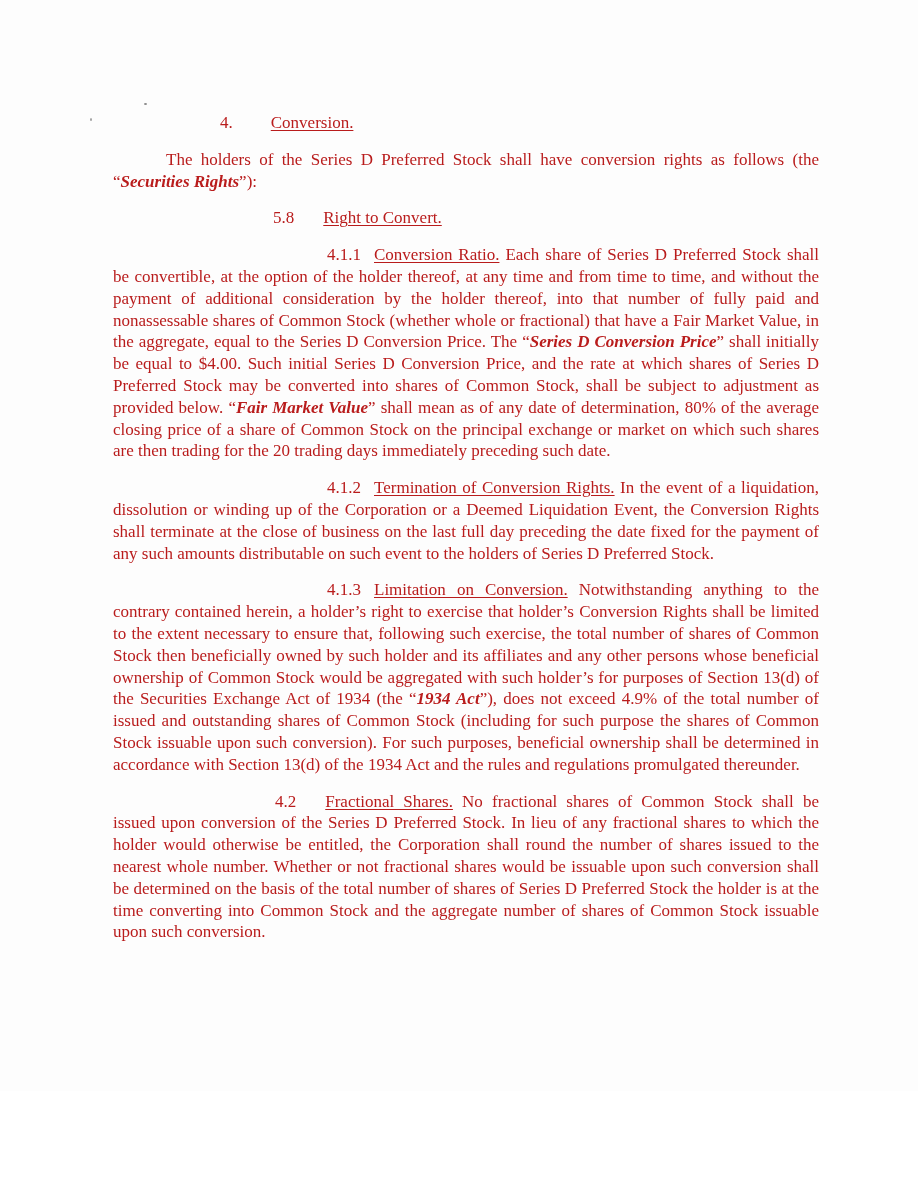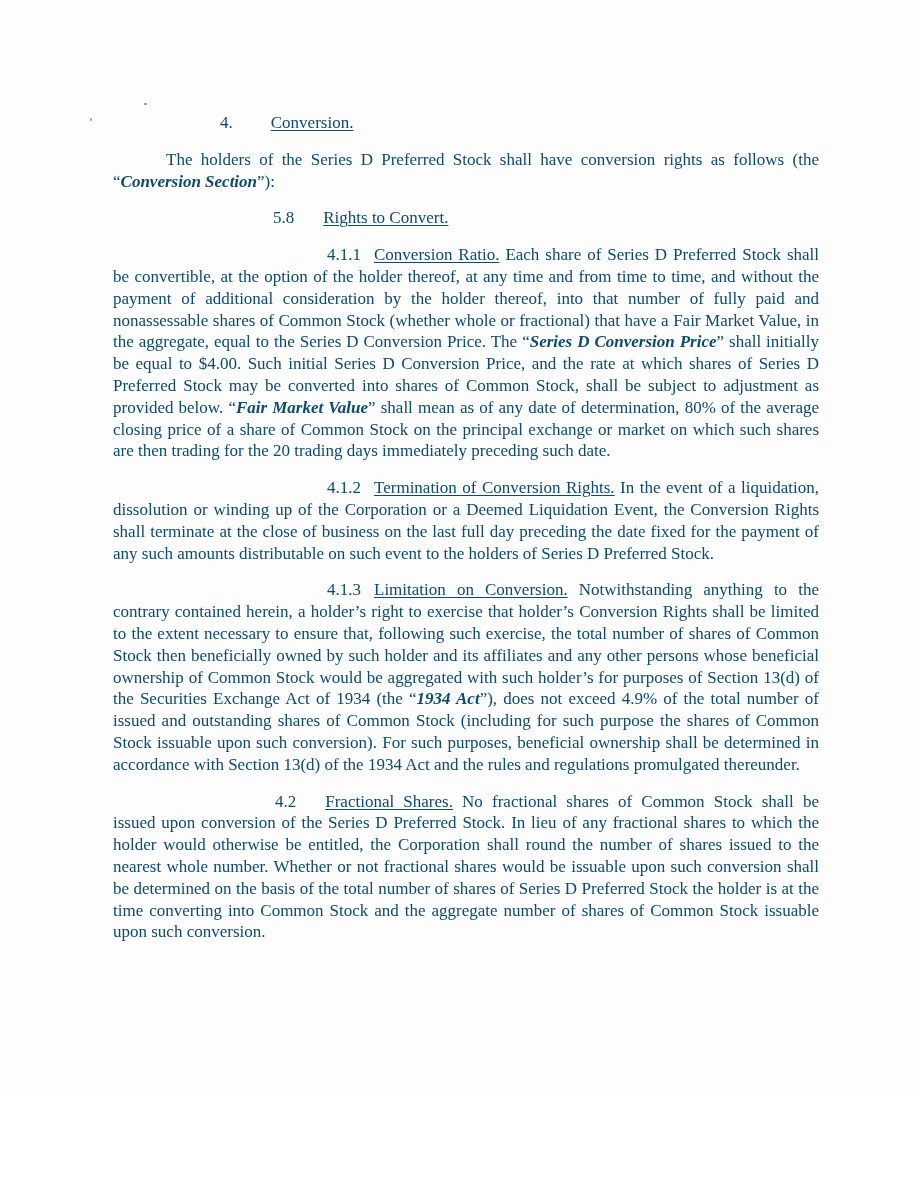--- a/index.html
+++ b/index.html
@@ -6,21 +6,21 @@
     margin: 0;
     padding: 0;
     background: #ffffff;
   }
   .page {
     position: relative;
     width: 918px;
     height: 1091px;
     background: #fdfdfd;
     font-family: "Liberation Serif", serif;
-    color: #0c4a6e;
+    color: #b91c1c;
     overflow: hidden;
   }
   .content {
     position: absolute;
     left: 113px;
     top: 112px;
     width: 706px;
   }
   .para, .h {
     font-size: 17px;
@@ -52,23 +52,23 @@
 <body>
 
 <div class="page">
   <div class="speck speck-a"></div>
   <div class="speck speck-b"></div>
 
   <div class="content">
 
     <div class="h h-level1"><span class="num">4.</span><span class="tab-lg"></span><span class="u">Conversion.</span></div>
 
-    <p class="para indent-intro"><span>The holders of the Series D Preferred Stock shall have conversion rights as follows (the “</span><span class="bi">Conversion Section</span><span>”):</span></p>
+    <p class="para indent-intro"><span>The holders of the Series D Preferred Stock shall have conversion rights as follows (the “</span><span class="bi">Securities Rights</span><span>”):</span></p>
 
-    <div class="h h-level2"><span class="num">5.8</span><span class="tab-md"></span><span class="u">Rights to Convert.</span></div>
+    <div class="h h-level2"><span class="num">5.8</span><span class="tab-md"></span><span class="u">Right to Convert.</span></div>
 
     <p class="para indent-sub"><span class="num">4.1.1</span><span class="tab-sm"></span><span class="u">Conversion Ratio.</span><span> Each share of Series D Preferred Stock shall be convertible, at the option of the holder thereof, at any time and from time to time, and without the payment of additional consideration by the holder thereof, into that number of fully paid and nonassessable shares of Common Stock (whether whole or fractional) that have a Fair Market Value, in the aggregate, equal to the Series D Conversion Price.  The “</span><span class="bi">Series D Conversion Price</span><span>” shall initially be equal to $4.00.  Such initial Series D Conversion Price, and the rate at which shares of Series D Preferred Stock may be converted into shares of Common Stock, shall be subject to adjustment as provided below.  “</span><span class="bi">Fair Market Value</span><span>” shall mean as of any date of determination, 80% of the average closing price of a share of Common Stock on the principal exchange or market on which such shares are then trading for the 20 trading days immediately preceding such date.</span></p>
 
     <p class="para indent-sub"><span class="num">4.1.2</span><span class="tab-sm"></span><span class="u">Termination of Conversion Rights.</span><span>  In the event of a liquidation, dissolution or winding up of the Corporation or a Deemed Liquidation Event, the Conversion Rights shall terminate at the close of business on the last full day preceding the date fixed for the payment of any such amounts distributable on such event to the holders of Series D Preferred Stock.</span></p>
 
     <p class="para indent-sub"><span class="num">4.1.3</span><span class="tab-sm"></span><span class="u">Limitation on Conversion.</span><span>  Notwithstanding anything to the contrary contained herein, a holder’s right to exercise that holder’s Conversion Rights shall be limited to the extent necessary to ensure that, following such exercise, the total number of shares of Common Stock then beneficially owned by such holder and its affiliates and any other persons whose beneficial ownership of Common Stock would be aggregated with such holder’s for purposes of Section 13(d) of the Securities Exchange Act of 1934 (the “</span><span class="bi">1934 Act</span><span>”), does not exceed 4.9% of the total number of issued and outstanding shares of Common Stock (including for such purpose the shares of Common Stock issuable upon such conversion). For such purposes, beneficial ownership shall be determined in accordance with Section 13(d) of the 1934 Act and the rules and regulations promulgated thereunder.</span></p>
 
     <p class="para indent-42"><span class="num">4.2</span><span class="tab-md"></span><span class="u">Fractional Shares.</span><span>  No fractional shares of Common Stock shall be issued upon conversion of the Series D Preferred Stock.  In lieu of any fractional shares to which the holder would otherwise be entitled, the Corporation shall round the number of shares issued to the nearest whole number.  Whether or not fractional shares would be issuable upon such conversion shall be determined on the basis of the total number of shares of Series D Preferred Stock the holder is at the time converting into Common Stock and the aggregate number of shares of Common Stock issuable upon such conversion.</span></p>
 
   </div>

